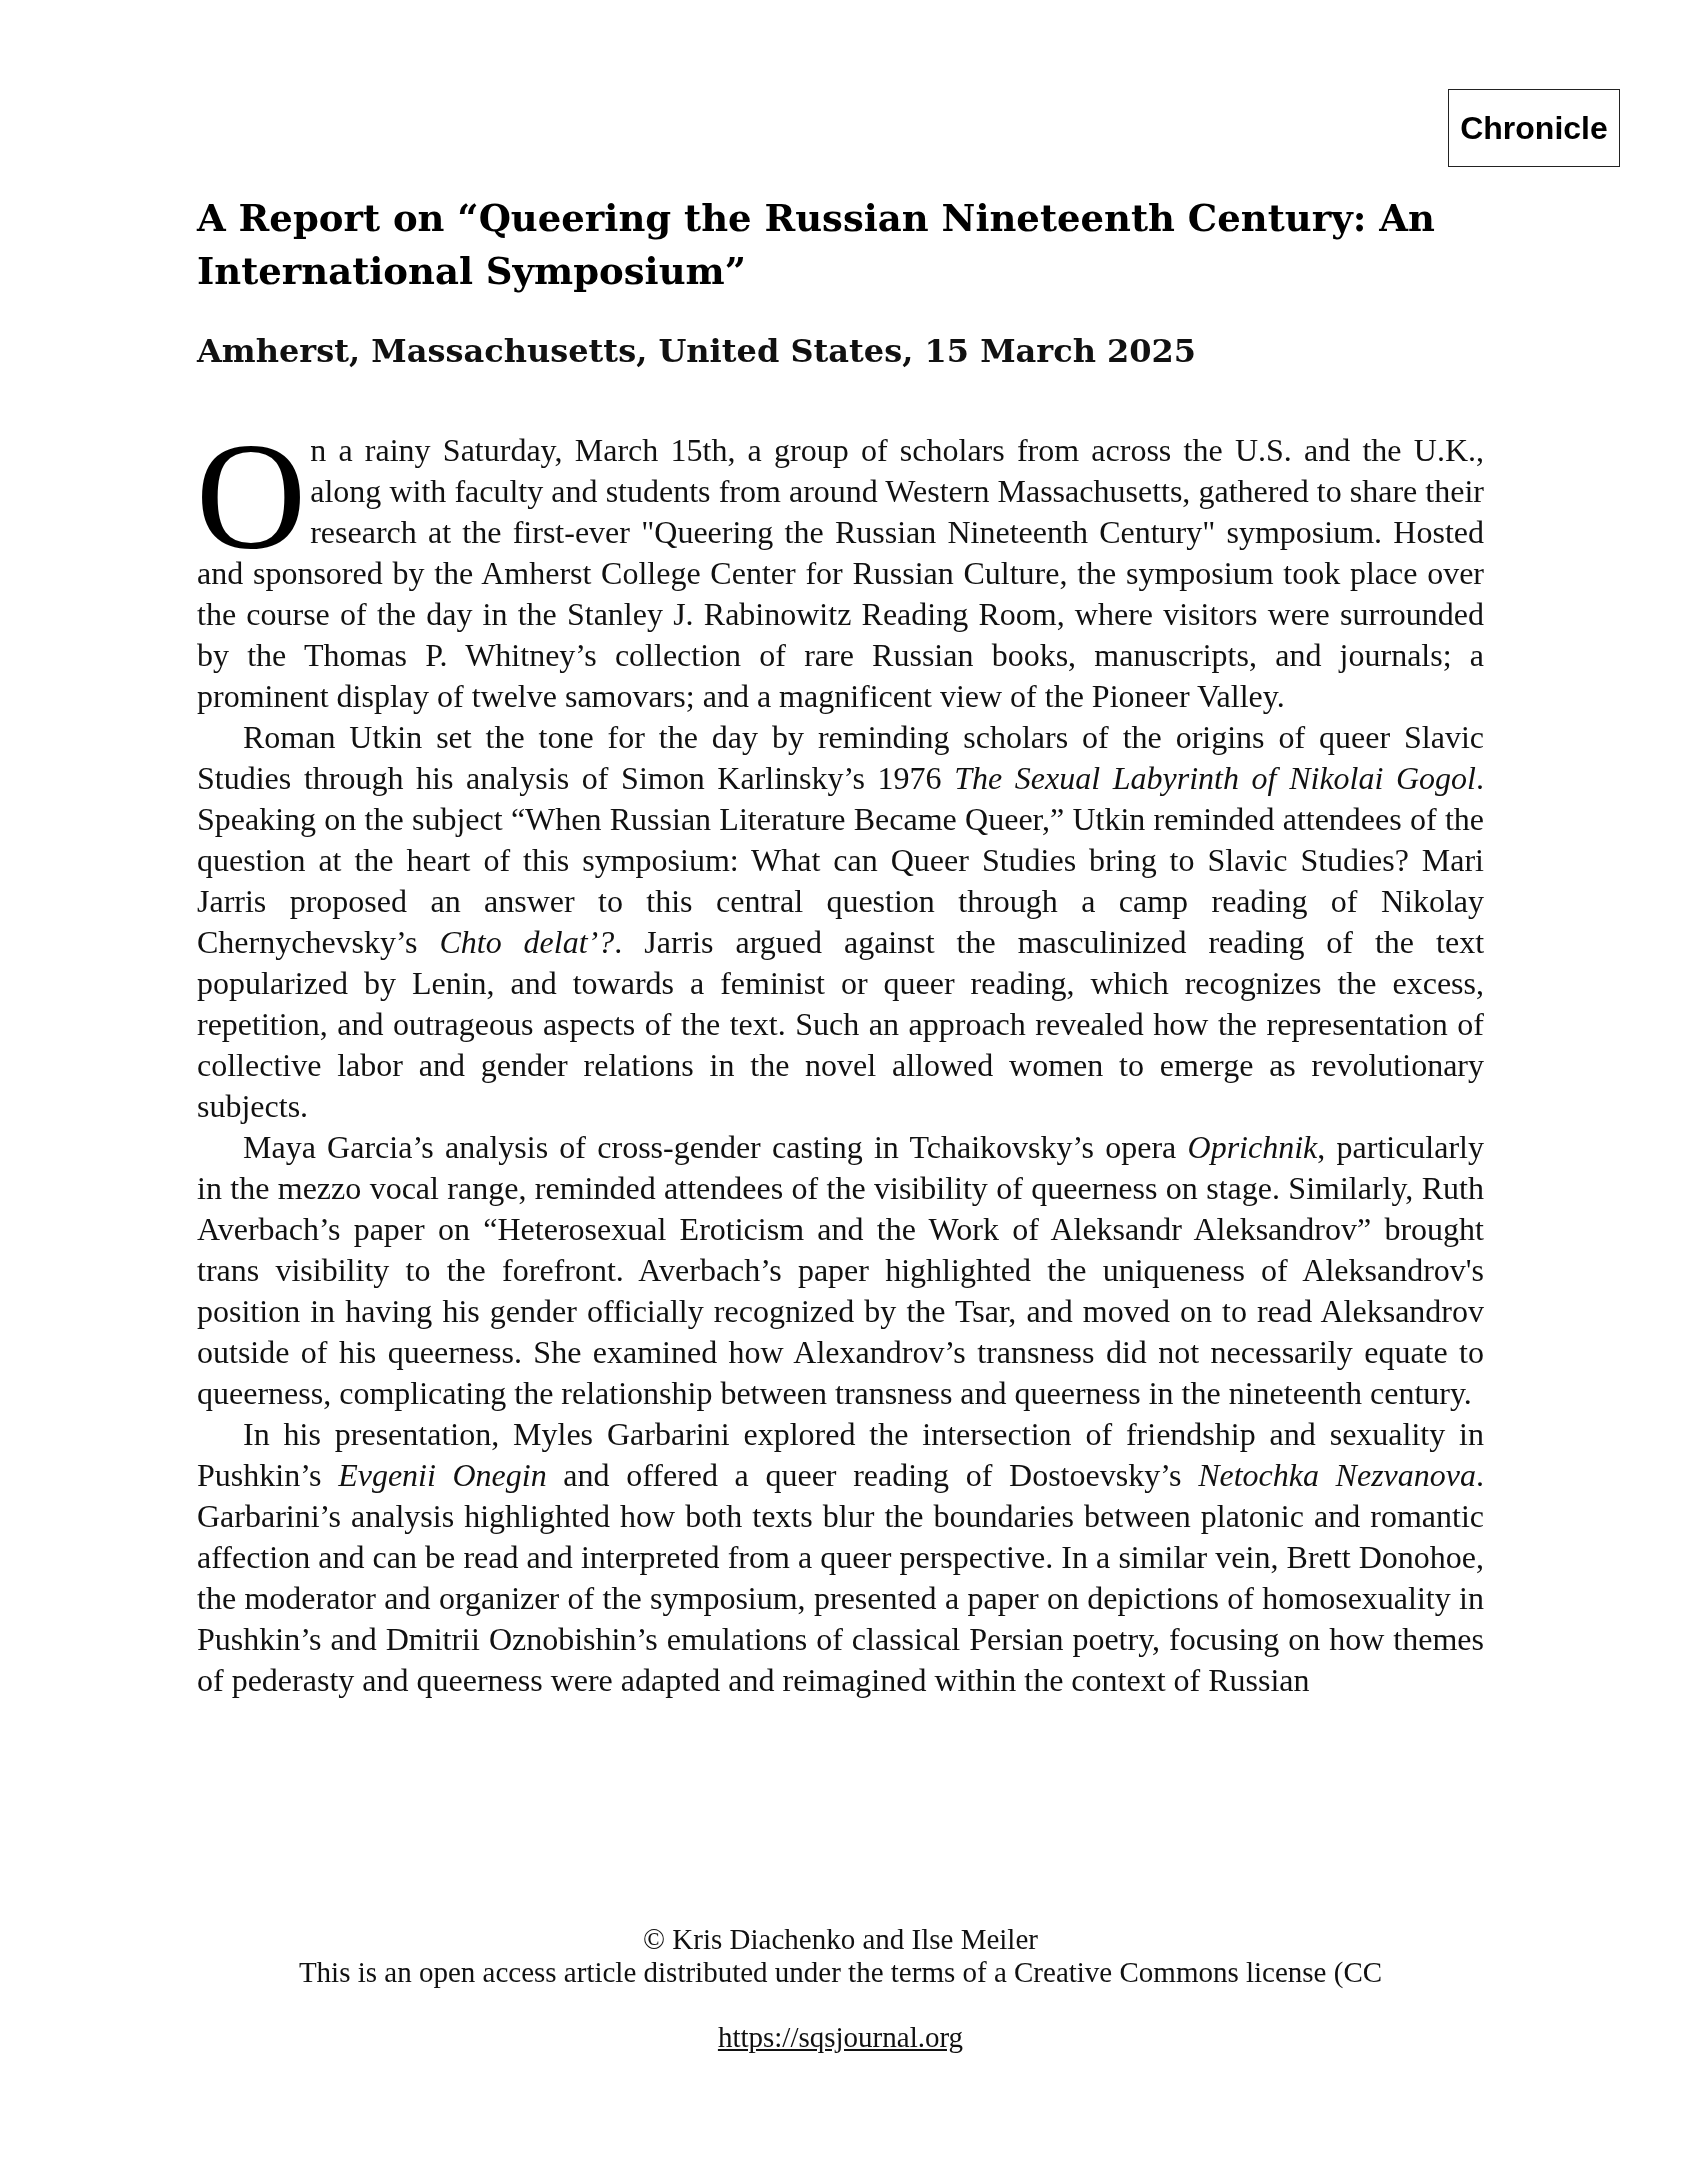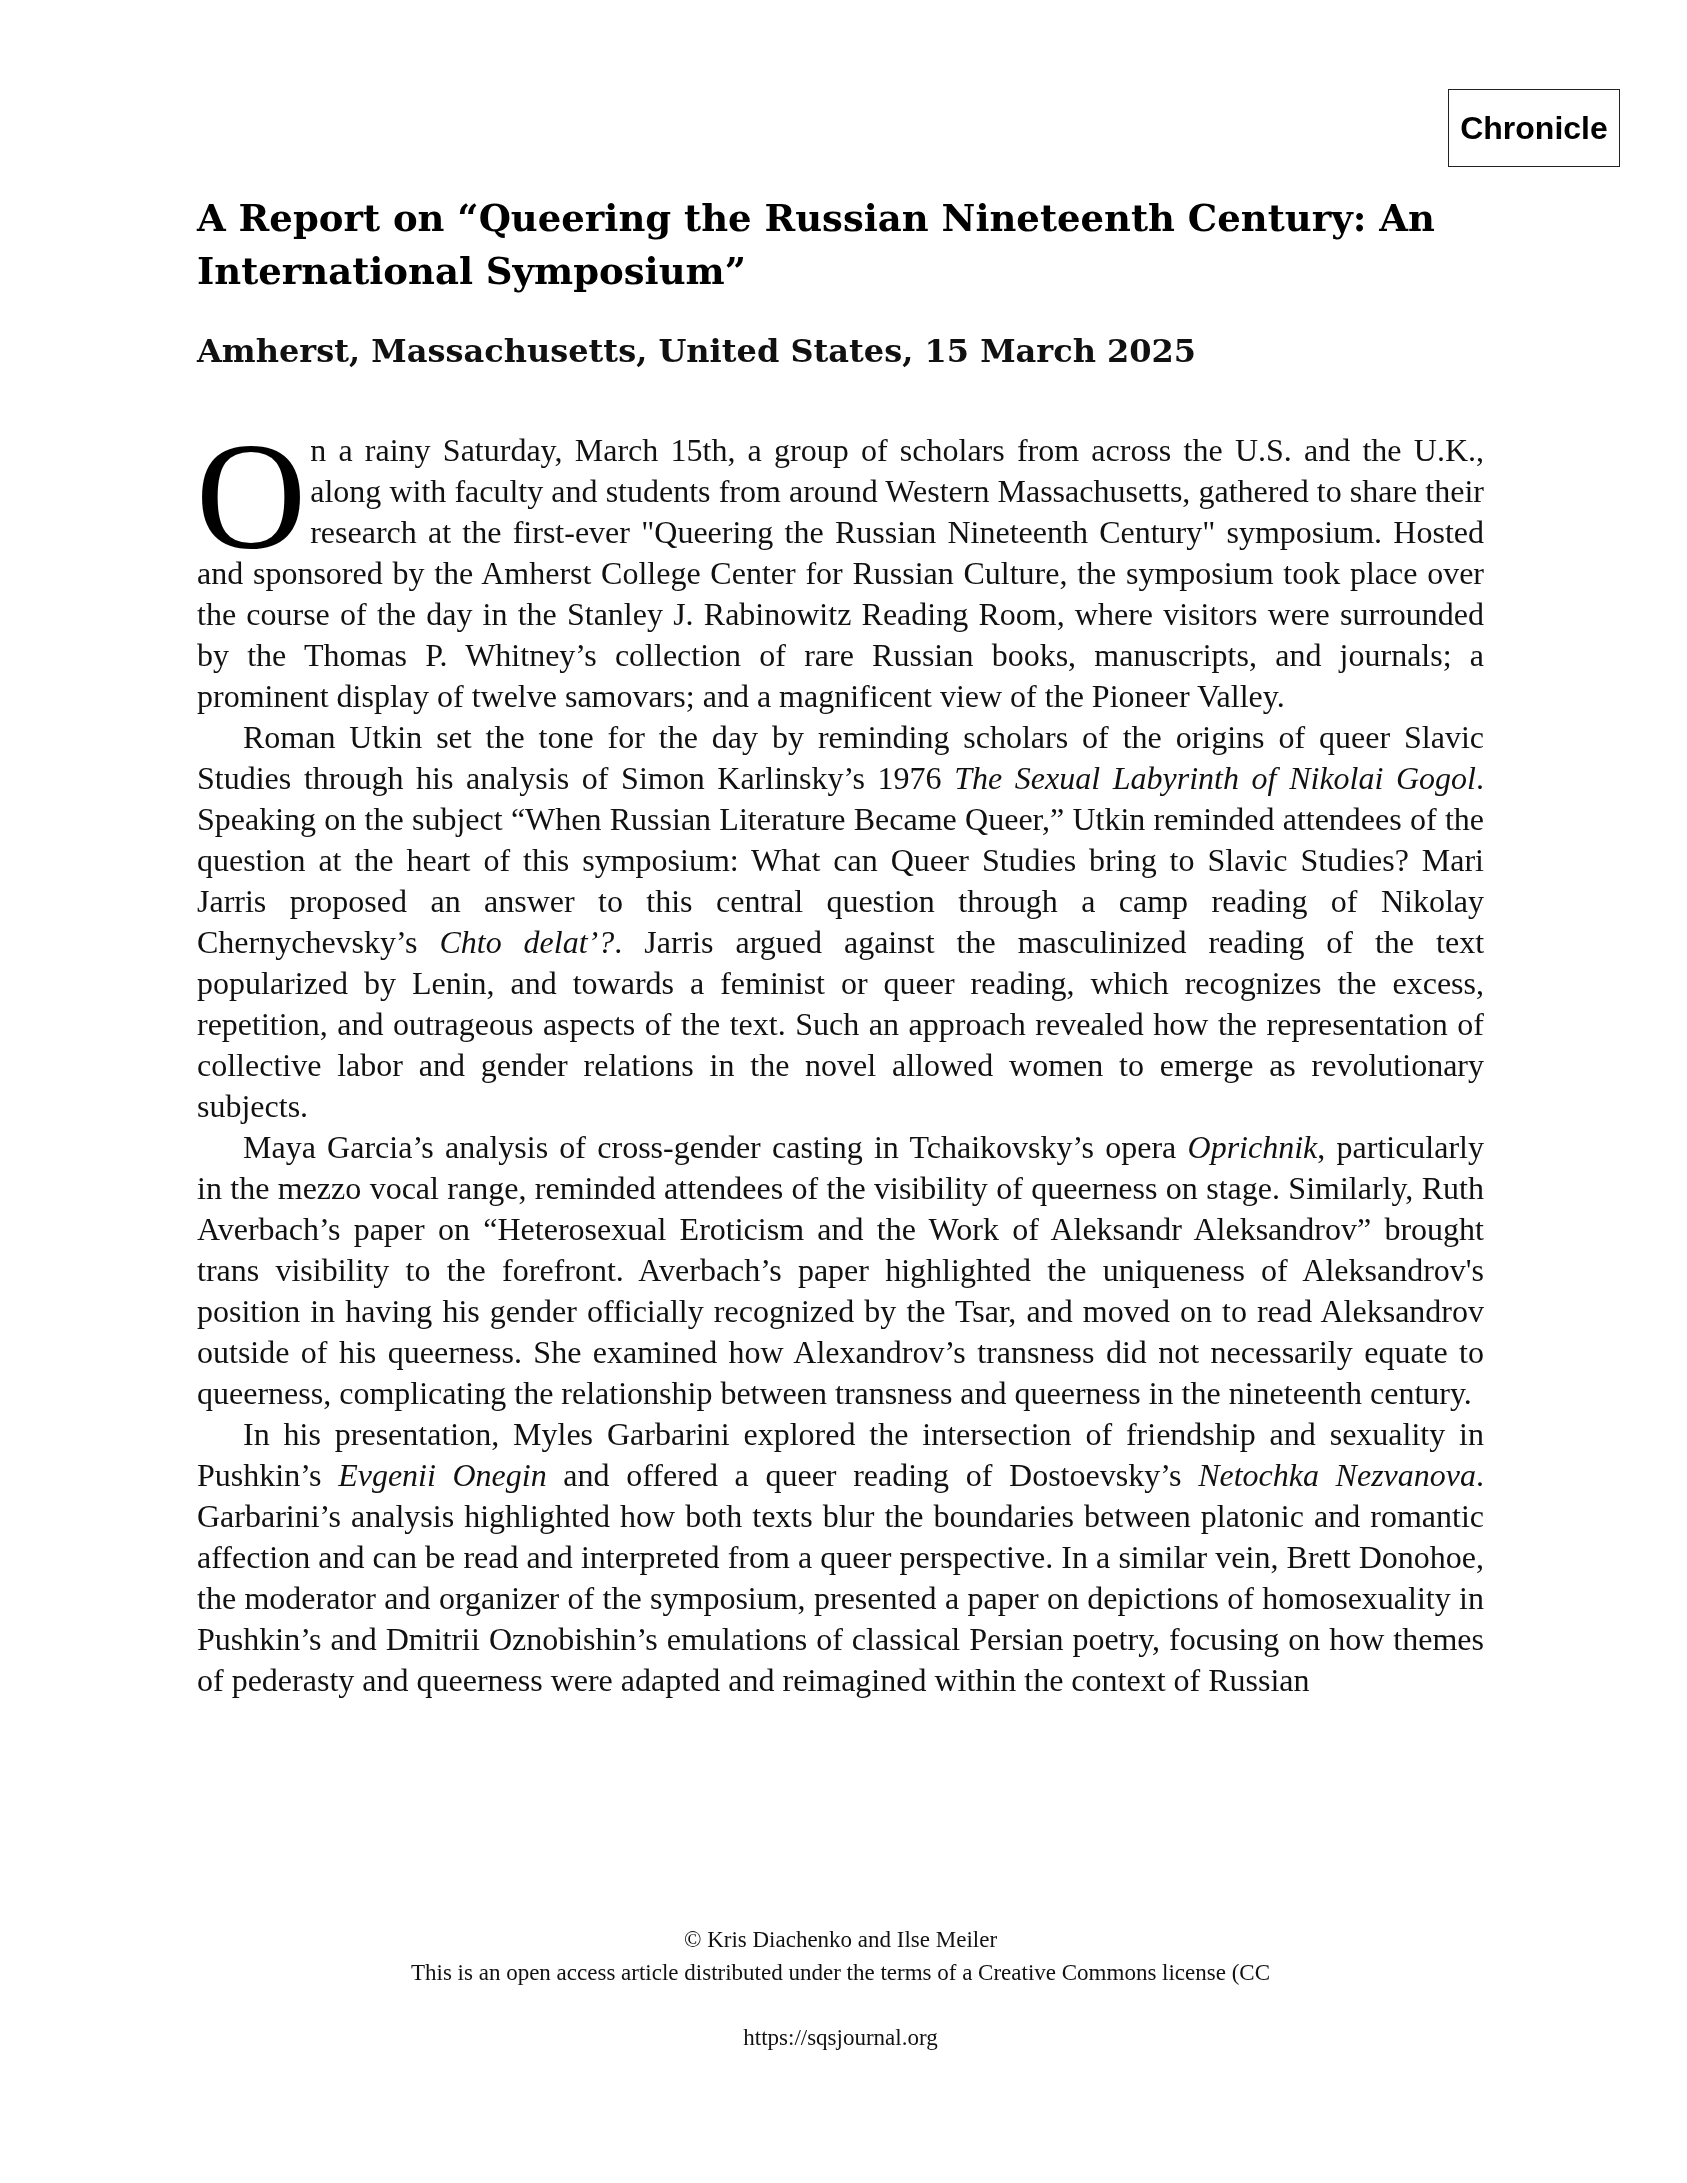--- a/index.html
+++ b/index.html
@@ -25,23 +25,23 @@
   }
   .body p { margin: 0; text-indent: 46px; }
   .body p.first { text-indent: 0; }
   .dropcap {
     float: left; font-family: "Liberation Serif", "DejaVu Serif", serif;
     font-size: 153px; line-height: 111px; margin: 6.6px 4px 0 -1.3px; padding-top: 4px; color: #000;
   }
   em { }
   .footer {
     position: absolute; left: 197px; top: 1923px; width: 1287px; text-align: center;
-    font-family: "Liberation Serif", "DejaVu Serif", serif; font-size: 23px; line-height: 33px; color: #111;
+    font-family: "Liberation Serif", "DejaVu Serif", serif; font-size: 29px; line-height: 33px; color: #111;
   }
-  .footer .url { margin-top: 32px; }
+  .footer .url { margin-top: 32px; text-decoration: underline; }
 </style>
 </head>
 <body>
 
 <div class="badge">
   <span>Chronicle</span>
 </div>
 
 <h1 class="title">A Report on “Queering the Russian Nineteenth Century: An International Symposium”</h1>
 <h2 class="subtitle">Amherst, Massachusetts, United States, 15 March 2025</h2>

